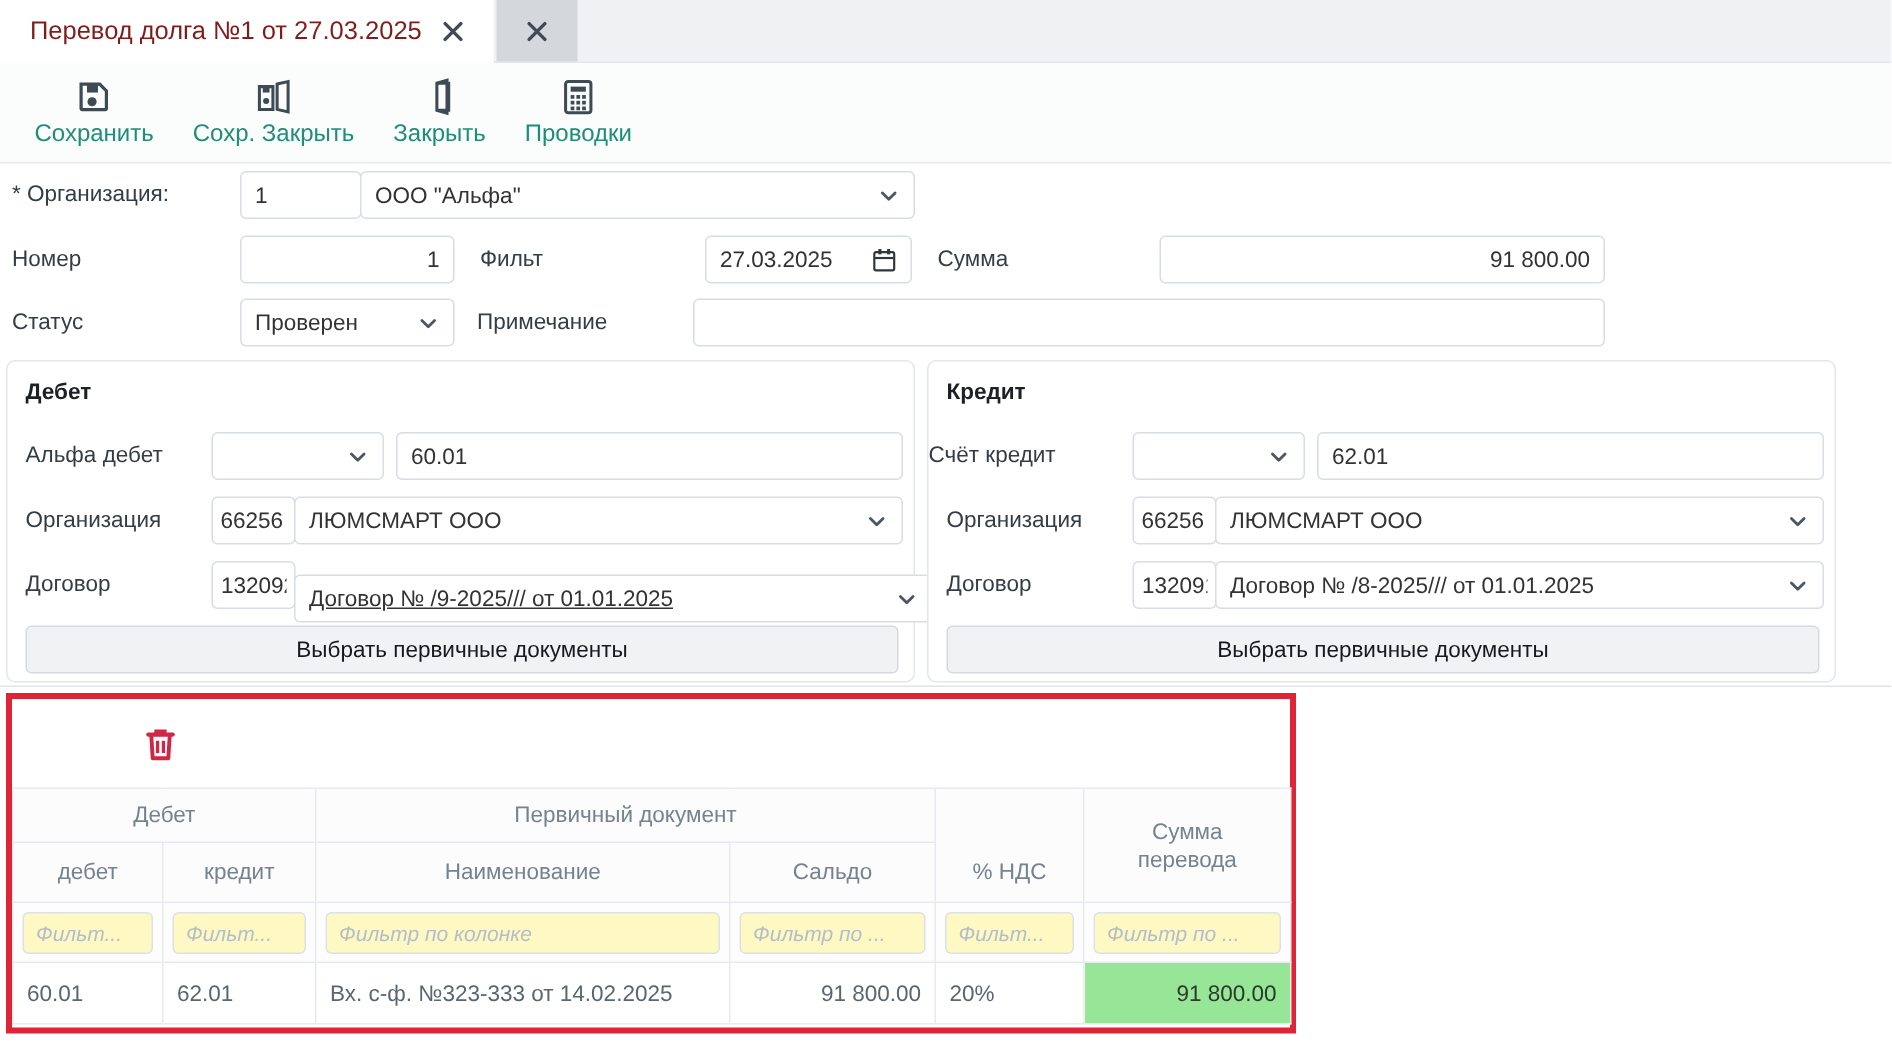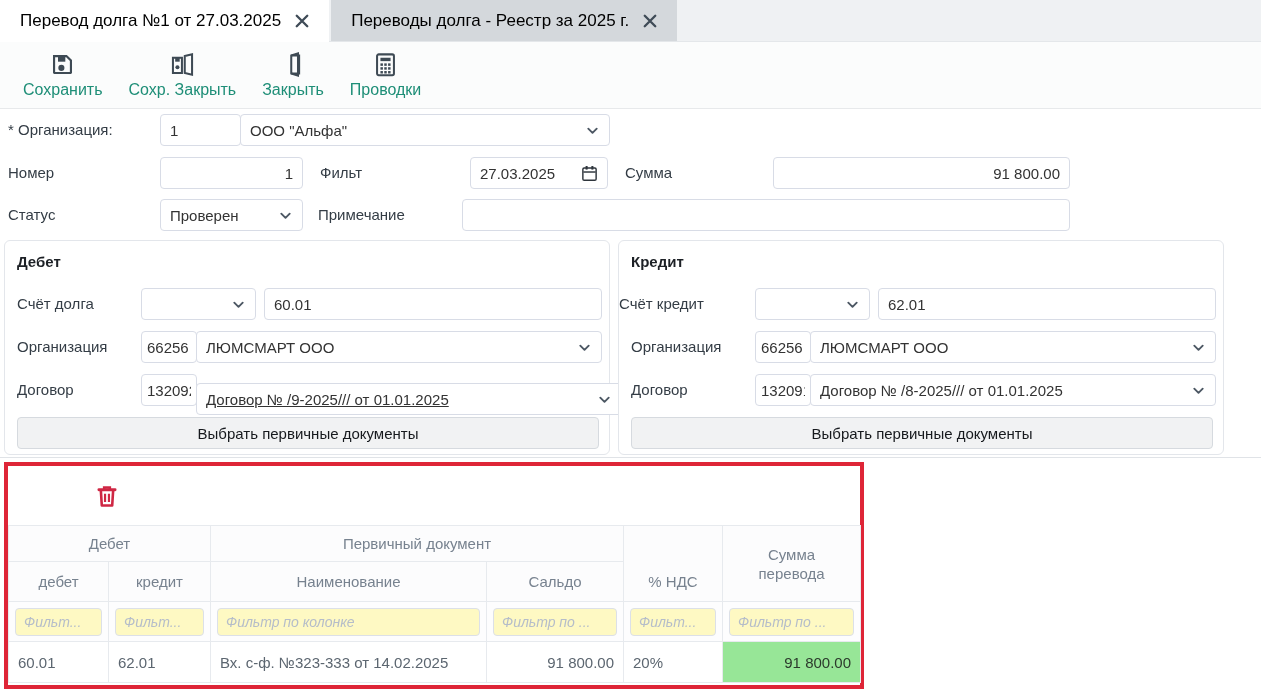--- a/index.html
+++ b/index.html
@@ -1,21 +1,21 @@
 <!DOCTYPE html>
 <html><head>
 <meta charset="utf-8">
 <style>
   * { margin:0; padding:0; box-sizing:border-box; }
   html,body { width:1261px; height:695px; background:#fff; font-family:"Liberation Sans",sans-serif; overflow:hidden; }
   .app { position:relative; width:1261px; height:695px; background:#fff; }
 
   
   .tabbar { display:flex; height:42px; background:#eff1f3; border-bottom:1px solid #e4e7ea; gap:2px; }
-  .tab { display:flex; align-items:center; gap:14px; padding:0 20px; font-size:17px; color:#000000; cursor:pointer; }
+  .tab { display:flex; align-items:center; gap:14px; padding:0 20px; font-size:17px; color:#7f1d1d; cursor:pointer; }
   .tab.active { background:#ffffff; border-bottom:1px solid #fff; margin-bottom:-1px; }
   .tab.inactive { background:#d4d8dc; }
   .tab-close { display:flex; align-items:center; }
 
   
   .toolbar { height:67px; background:#fbfcfc; border-bottom:1px solid #e7e9eb; display:flex; align-items:center; padding-left:10px; }
   .tbtn { display:flex; flex-direction:column; align-items:center; gap:3px; padding:4px 13px; cursor:pointer; }
   .tbtn .tlabel { color:#1e8e77; font-size:16px; }
   .tbtn svg { display:block; }
 
@@ -70,21 +70,20 @@
   <div class="tabbar">
     <div class="tab active">
       <span class="tab-label">Перевод долга №1 от 27.03.2025</span>
       <span class="tab-close">
         <svg width="14" height="14" viewBox="0 0 12 12">
             <path d="M1.5 1.5 L10.5 10.5 M10.5 1.5 L1.5 10.5" stroke="#3f4b57" stroke-width="2" stroke-linecap="round"></path>
           </svg>
       </span>
     </div>
     <div class="tab inactive">
-      <span class="tab-label">Переводы долга - Реестр за 2025 г.</span>
       <span class="tab-close">
         <svg width="14" height="14" viewBox="0 0 12 12">
             <path d="M1.5 1.5 L10.5 10.5 M10.5 1.5 L1.5 10.5" stroke="#3f4b57" stroke-width="2" stroke-linecap="round"></path>
           </svg>
       </span>
     </div>
   </div>
 
   <div class="toolbar">
     <div class="tbtn">
@@ -176,21 +175,21 @@
             <path d="M3.5 6 L8 10.5 L12.5 6" fill="none" stroke="#4c5763" stroke-width="2" stroke-linecap="round" stroke-linejoin="round"></path>
           </svg>
         </span>
     </div>
     <span class="lbl" style="left:318px; top:96px;">Примечание</span>
     <input class="inp" style="left: 462px; top: 89px; width: 608px;" value="">
   </div>
 
   <div class="panel debit">
     <h3>Дебет</h3>
-    <span class="lbl" style="left:12px; top:54px;">Счёт долга</span>
+    <span class="lbl" style="left:12px; top:54px;">Альфа дебет</span>
     <div class="sel" style="left:136px; top:47px; width:115px;">
       <span class="sel-val"></span>
       <span class="chev">
           <svg width="15" height="15" viewBox="0 0 16 16">
             <path d="M3.5 6 L8 10.5 L12.5 6" fill="none" stroke="#4c5763" stroke-width="2" stroke-linecap="round" stroke-linejoin="round"></path>
           </svg>
         </span>
     </div>
     <input class="inp" style="left: 259px; top: 47px; width: 338px;" value="60.01">
 

